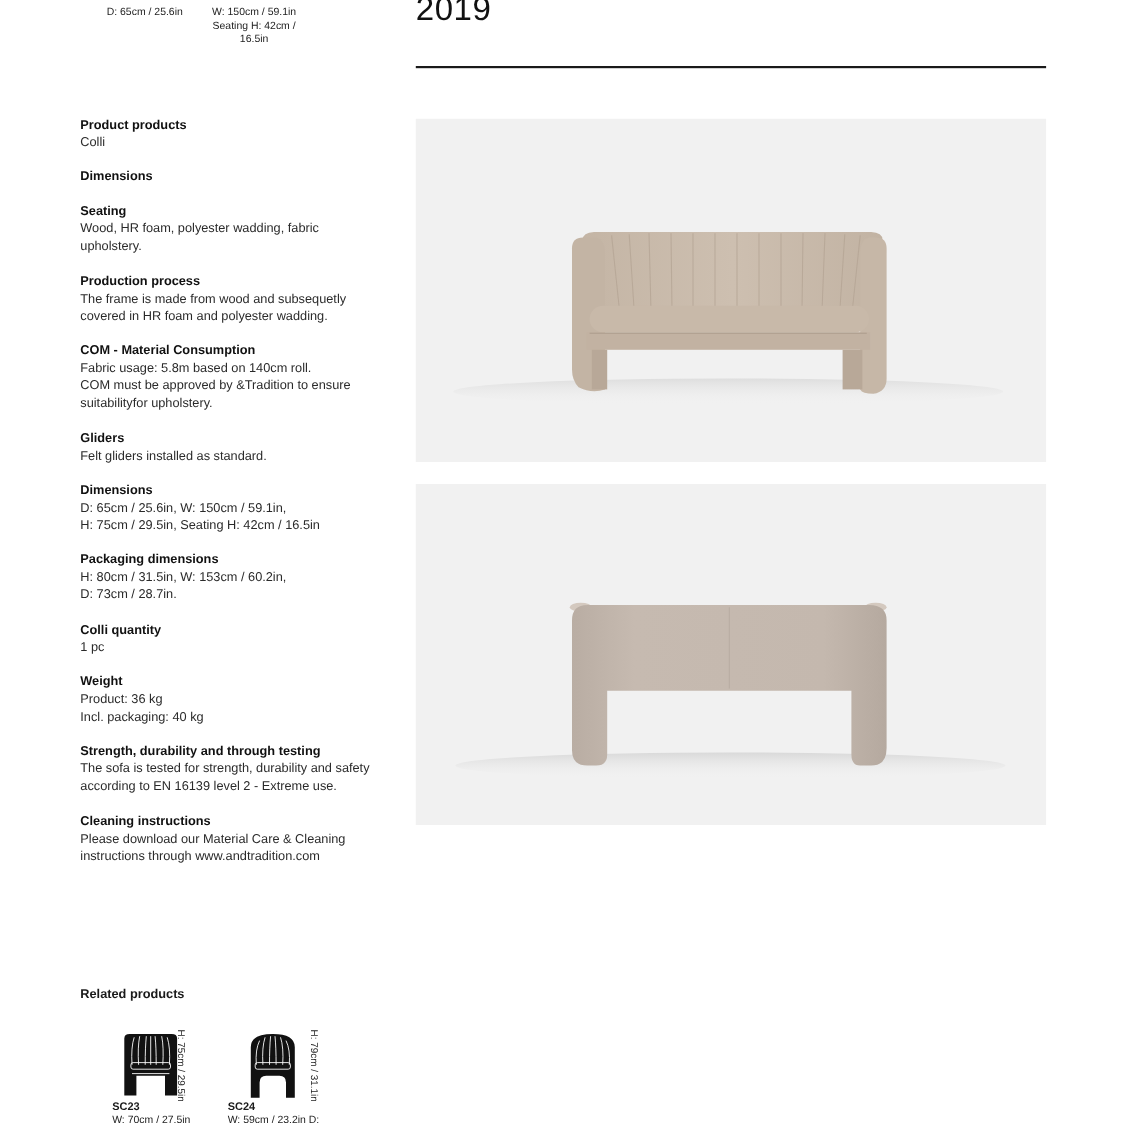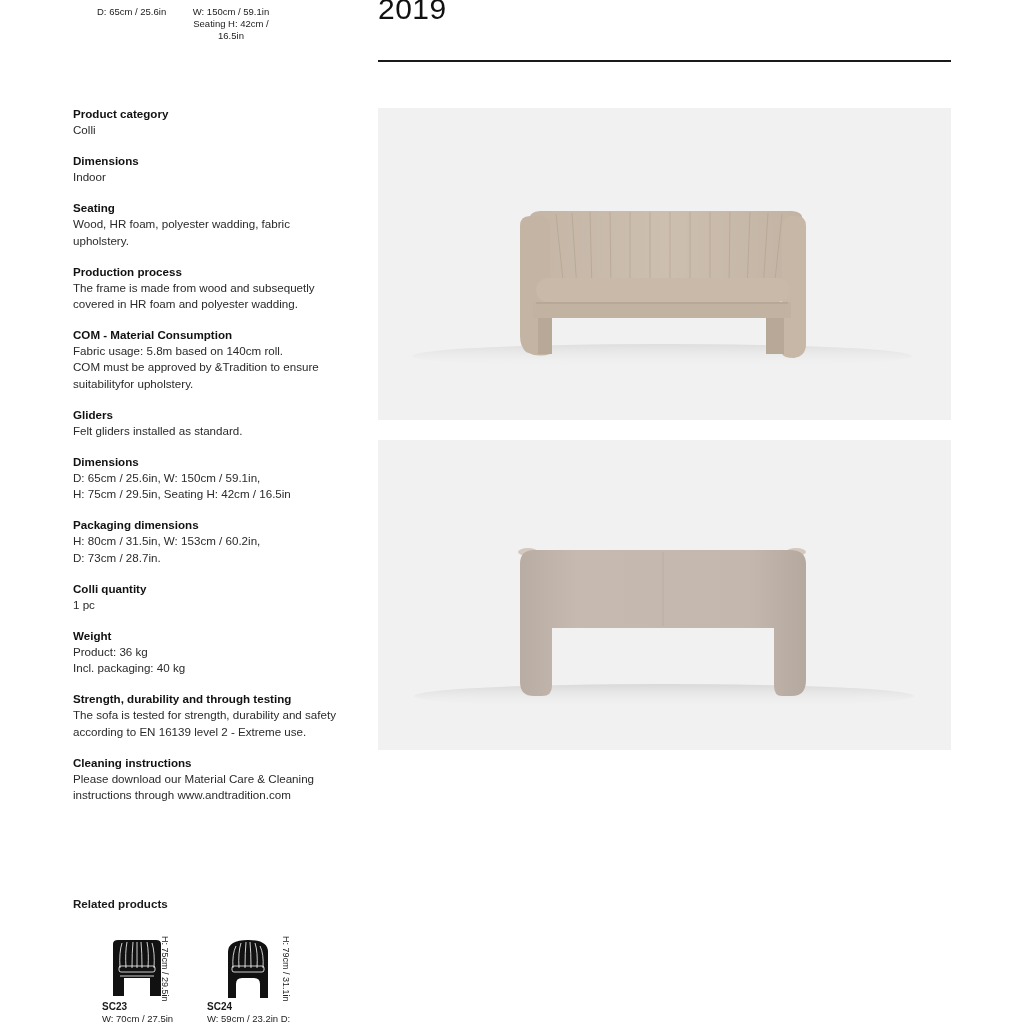--- a/index.html
+++ b/index.html
@@ -34,26 +34,25 @@
 <div class="abs top-dim" style="left:73px; top:6px;padding-left:24px;">D: 65cm / 25.6in</div>
 <div class="abs top-dim" style="left:183px; top:6px; width:96px;">
   <div>W: 150cm / 59.1in</div>
   <div>Seating H: 42cm / 16.5in</div>
 </div>
 <div class="abs year" style="left:378px; top:-6px;">2019</div>
 <div class="abs rule" style="left:378px; top:60px; width:573px;"></div>
 
 <div class="abs specs">
   <div class="spec">
-    <div class="spec-h">Product category</div>
+    <div class="spec-h">Product products</div>
     <div class="spec-v">Colli</div>
   </div>
   <div class="spec">
     <div class="spec-h">Dimensions</div>
-    <div class="spec-v">Indoor</div>
   </div>
   <div class="spec">
     <div class="spec-h">Seating</div>
     <div class="spec-v">Wood, HR foam, polyester wadding, fabric
 upholstery.</div>
   </div>
   <div class="spec">
     <div class="spec-h">Production process</div>
     <div class="spec-v">The frame is made from wood and subsequetly
 covered in HR foam and polyester wadding.</div>

